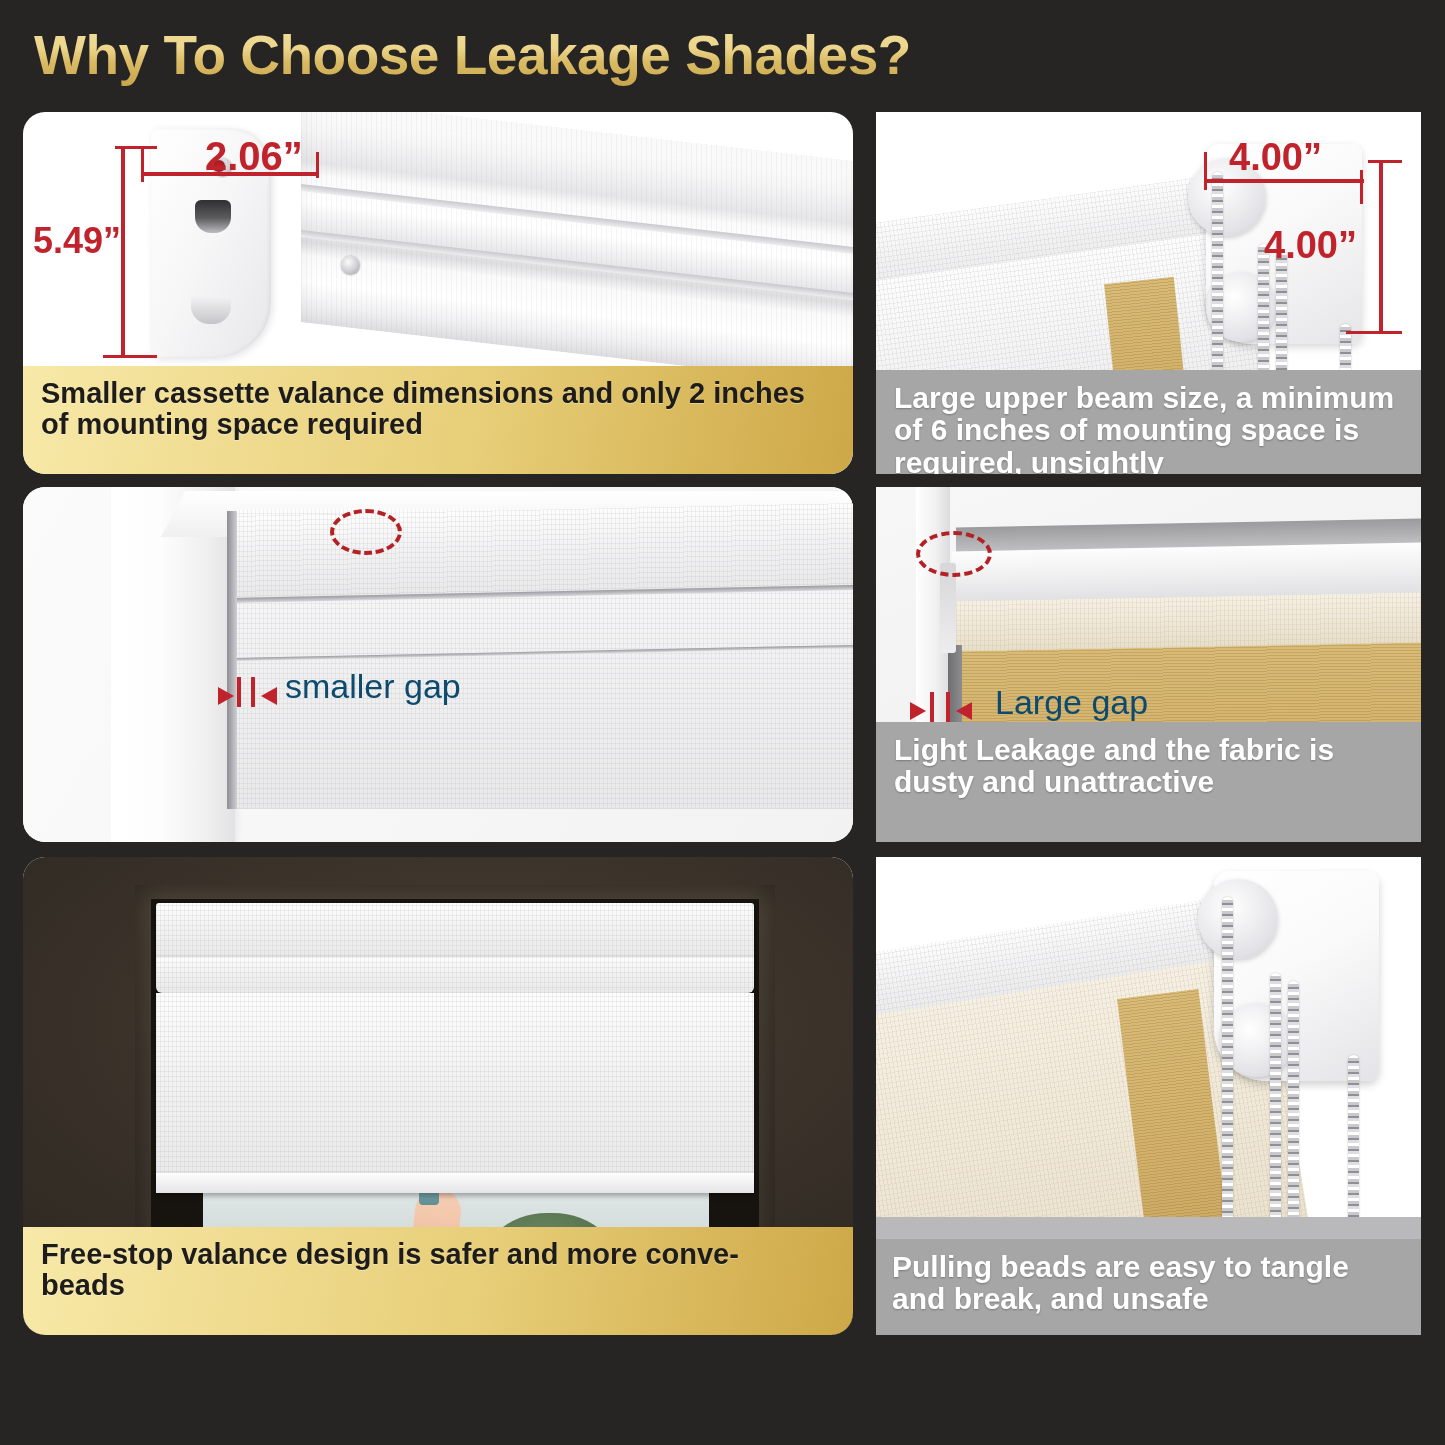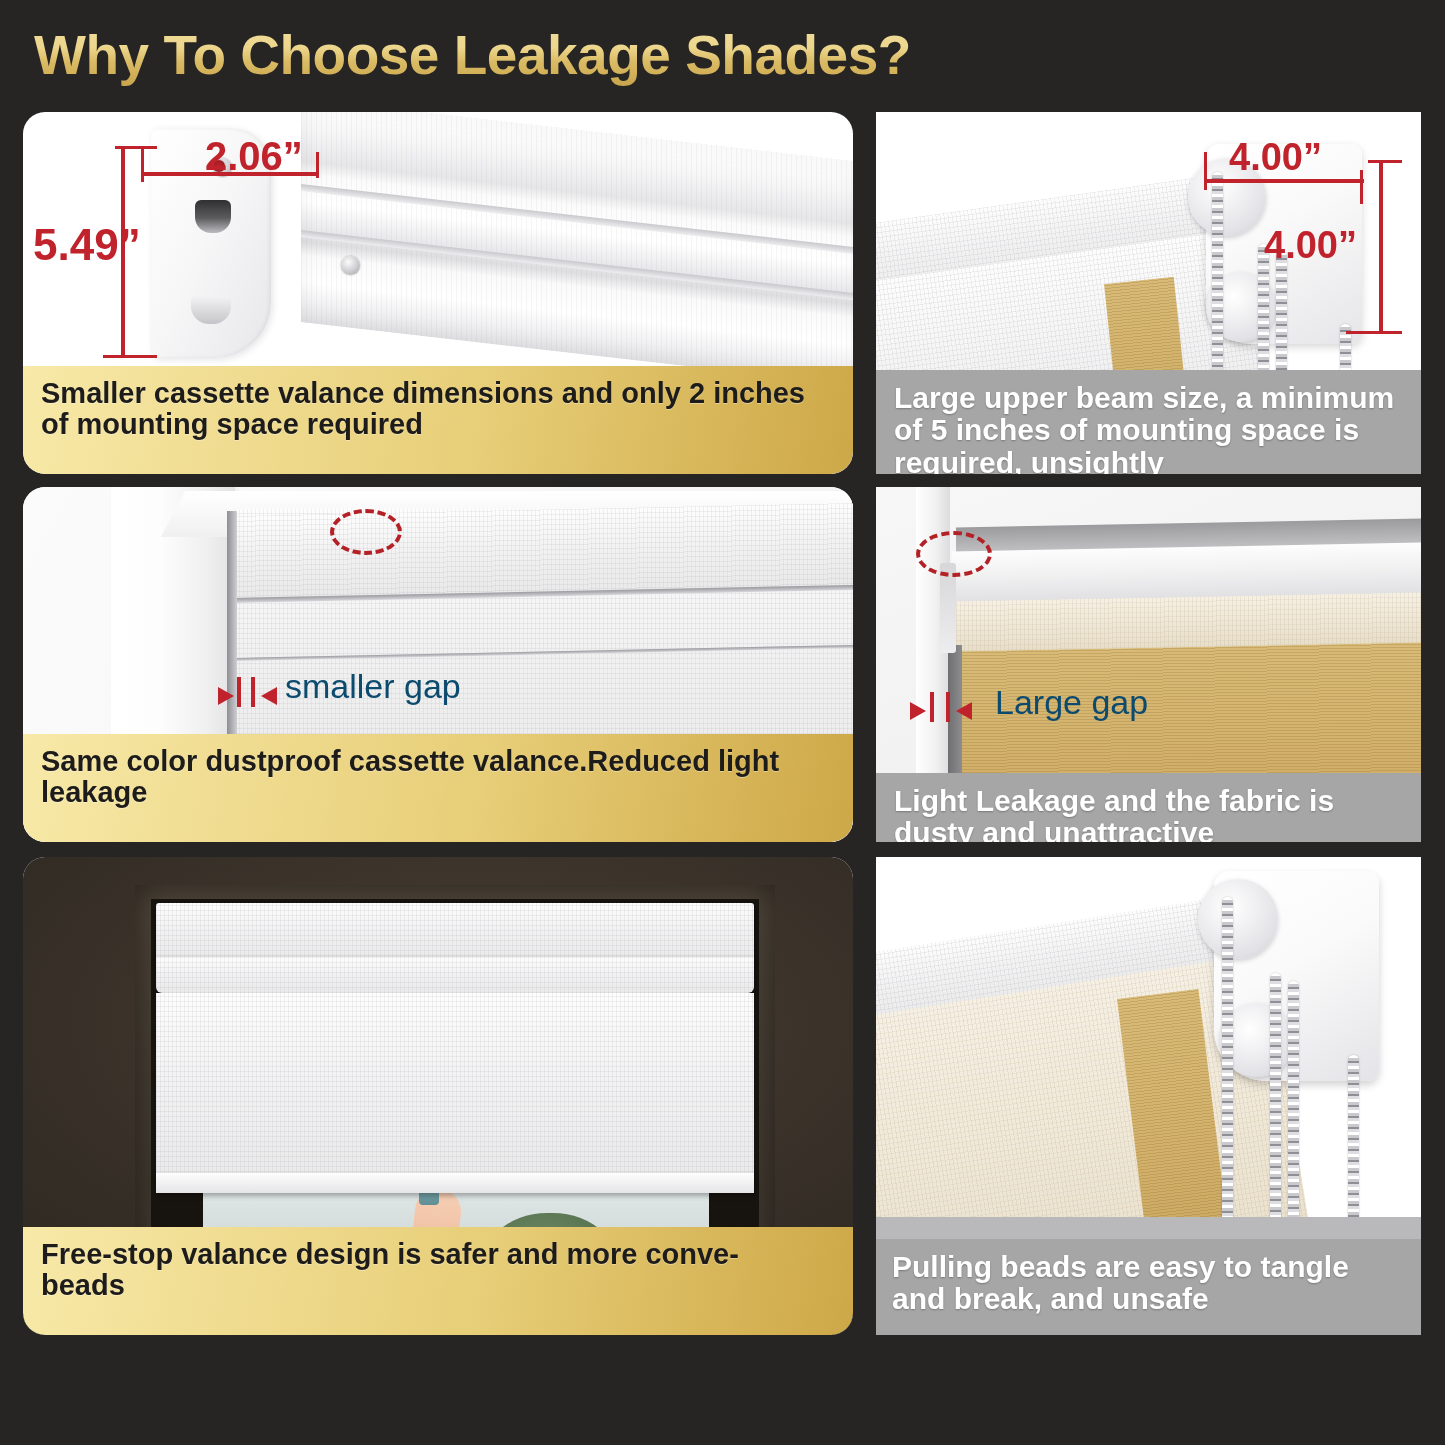--- a/index.html
+++ b/index.html
@@ -43,21 +43,21 @@
     color: #1d1c1a; font-size: 29px;
     border-bottom-left-radius: 22px; border-bottom-right-radius: 22px;
     text-shadow: 0 1px 0 rgba(255,255,255,.35);
   }
   .cap.gray {
     background: #A6A6A6; color: #ffffff; font-size: 30px;
     text-shadow: 0 1px 2px rgba(0,0,0,.28);
   }
   .cap.gold.tall { height: 108px; }
   .cap.gray.r1  { height: 104px; }
-  .cap.gray.r2  { height: 69px; }
+  .cap.gray.r2  { height: 120px; }
   .cap.gray.r3  { height: 96px; padding-left: 16px; }
 
   
   .fabric-white {
     background:
       repeating-linear-gradient(90deg, rgba(170,170,175,.16) 0 1px, rgba(255,255,255,0) 1px 4px),
       repeating-linear-gradient(0deg, rgba(150,150,158,.13) 0 1px, rgba(255,255,255,0) 1px 5px),
       linear-gradient(180deg,#fdfdfd 0%,#f2f2f3 45%,#e9e9ea 100%);
   }
   .fabric-beige {
@@ -276,21 +276,21 @@
       <div class="p1-knob"></div>
 
       <div class="dim-line dim-h" style="left:118px; top:60px; width:178px;"></div>
       <div class="dim-tick" style="left:118px; top:36px; height:34px;"></div>
       <div class="dim-tick" style="left:293px; top:40px; height:26px;"></div>
       <div class="dim-txt" style="left:182px; top:22px; font-size:40px;">2.06”</div>
 
       <div class="dim-line dim-v" style="left:98px; top:34px; height:212px;"></div>
       <div class="dim-tick" style="left:92px; top:34px; width:42px; height:3px;"></div>
       <div class="dim-tick" style="left:80px; top:243px; width:54px; height:3px;"></div>
-      <div class="dim-txt" style="left:10px; top:108px; font-size:44px;">5.49”</div>
+      <div class="dim-txt" style="left:10px; top:108px; font-size:36px;">5.49”</div>
     </div>
     <div class="cap gold tall">Smaller cassette valance dimensions and only 2 inches of mounting space required</div>
   </div>
 
   <div class="panel right row1">
     <div class="photo">
       <div class="p2-roll fabric-white" style="left:-30px; top:56px; width:420px;"></div>
       <div class="p2-drop fabric-white" style="left:-30px; top:116px; width:400px; height:246px;"></div>
       <div class="p2-tanstrip fabric-tan" style="left:238px; top:168px; width:70px; height:194px; transform:rotate(-6deg);"></div>
       <div class="p2-bracket" style="left:330px; top:32px;"></div>
@@ -304,21 +304,21 @@
       <div class="dim-line dim-h" style="left:328px; top:67px; width:160px;"></div>
       <div class="dim-tick" style="left:328px; top:40px; height:38px;"></div>
       <div class="dim-tick" style="left:484px; top:58px; height:34px;"></div>
       <div class="dim-txt" style="left:353px; top:24px; font-size:38px;">4.00”</div>
 
       <div class="dim-line dim-v" style="left:503px; top:48px; height:174px;"></div>
       <div class="dim-tick" style="left:492px; top:48px; width:34px; height:3px;"></div>
       <div class="dim-tick" style="left:470px; top:219px; width:56px; height:3px;"></div>
       <div class="dim-txt" style="left:388px; top:112px; font-size:38px;">4.00”</div>
     </div>
-    <div class="cap gray r1">Large upper beam size, a minimum of 5 inches of mounting space is required, unsightly</div>
+    <div class="cap gray r1">Large upper beam size, a minimum of 6 inches of mounting space is required, unsightly</div>
   </div>
 
   <div class="panel left row2">
     <div class="photo">
       <div class="p3-wall"></div>
       <div class="p3-frame-l"></div>
       <div class="p3-frame-top"></div>
       <div class="p3-shade fabric-white"></div>
       <div class="p3-valance fabric-white"></div>
       <div class="p3-seam" style="top:104px;"></div>
@@ -326,21 +326,20 @@
       <div style="position:absolute; left:204px; top:24px; width:10px; height:298px; background:linear-gradient(90deg,#8d8d92,#cfcfd3);"></div>
 
       <div class="dashed-ellipse" style="left:307px; top:22px; width:72px; height:46px;"></div>
 
       <div class="arrow-r" style="left:195px; top:200px;"></div>
       <div style="position:absolute; left:214px; top:190px; width:4px; height:30px; background:#C0232B;"></div>
       <div style="position:absolute; left:228px; top:190px; width:4px; height:30px; background:#C0232B;"></div>
       <div class="arrow-l" style="left:238px; top:200px;"></div>
       <div class="gap-label" style="left:262px; top:180px; font-size:34px;">smaller gap</div>
     </div>
-    <div class="cap gold tall">Same color dustproof cassette valance.Reduced light leakage</div>
   </div>
 
   <div class="panel right row2">
     <div class="photo">
       <div class="p4-wall"></div>
       <div class="p4-frame" style="left:40px; top:0;"></div>
       <div class="p4-headrail"></div>
       <div class="p4-tube"></div>
       <div class="p4-cream fabric-beige"></div>
       <div class="p4-tan fabric-tan"></div>

